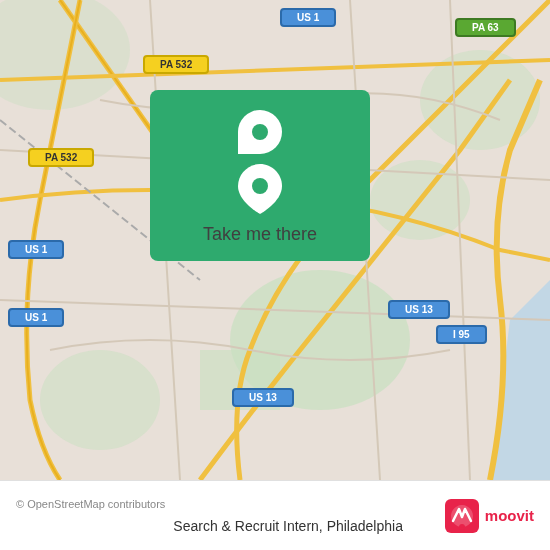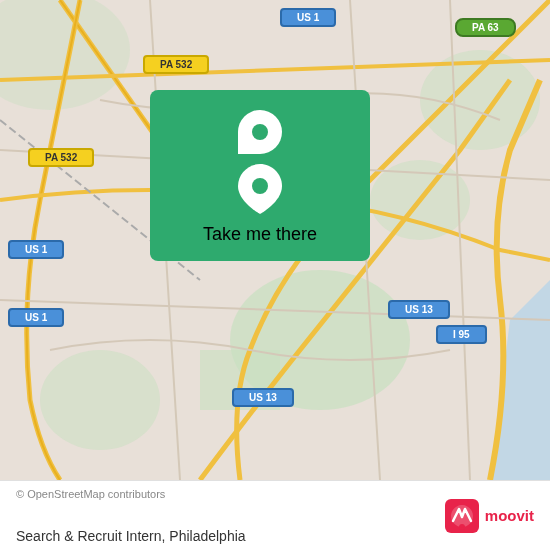--- a/index.html
+++ b/index.html
@@ -60,42 +60,42 @@
     }
 
     .pin-wrapper {
       transform: rotate(45deg);
       display: inline-block;
     }
 
     .take-me-there-btn {
       background: transparent;
       border: none;
-      color: #000000;
+      color: #404040;
       font-size: 18px;
       font-weight: 500;
       cursor: pointer;
       padding: 0;
     }
 
     
     #bottom-bar {
       width: 550px;
       height: 70px;
       background: white;
       display: flex;
       align-items: center;
       justify-content: space-between;
       padding: 0 16px;
       border-top: 1px solid #e0e0e0;
     }
 
     .bottom-left {
       display: flex;
-      flex-direction: column;
+      flex-direction: row;
       gap: 8px;
     }
 
     .copyright-text {
       font-size: 11px;
       color: #888;
     }
 
     .location-title {
       font-size: 14px;
@@ -133,21 +133,20 @@
     .road-badge.blue {
       background: #4a90d9;
       border-color: #2b6aaa;
       color: white;
     }
 
     .road-badge.green {
       background: #5aa832;
       border-color: #3d7a22;
       color: white;
-      border-radius: 8px;
     }
   </style>
 </head>
 <body>
 
 <div id="map-container">
 
   <svg class="map-svg" viewBox="0 0 550 480" xmlns="http://www.w3.org/2000/svg">
 
     <rect width="550" height="480" fill="#e8e0d8"></rect>

